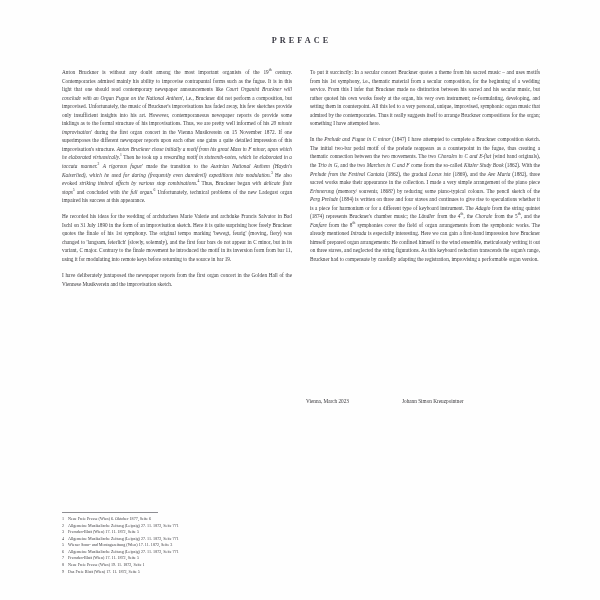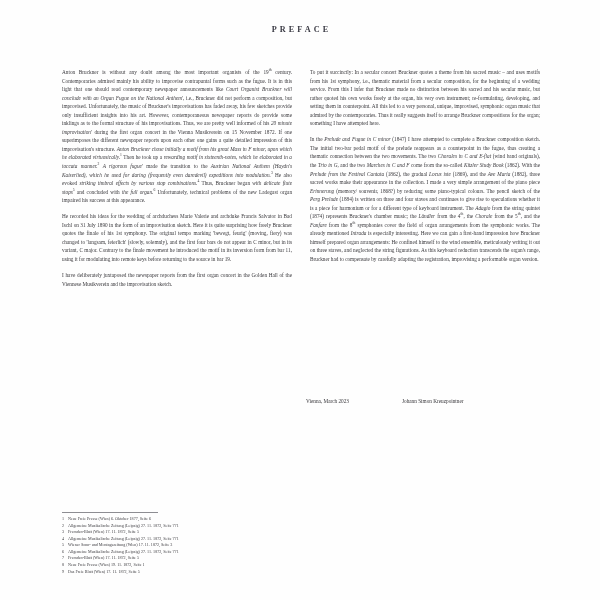--- a/index.html
+++ b/index.html
@@ -21,21 +21,21 @@
     width: 600px;
     height: 600px;
     box-sizing: border-box;
     background: #fefefe;
   }
 
   
   .title-block {
     position: absolute;
     left: 0;
-    top: 25px;
+    top: 36px;
     width: 600px;
     text-align: center;
   }
   .page-title {
     font-size: 8.2px;
     letter-spacing: 3.1px;
     font-weight: 700;
     color: #3a3a44;
     text-indent: 3.1px;
     font-family: "Liberation Serif", "DejaVu Serif", serif;

